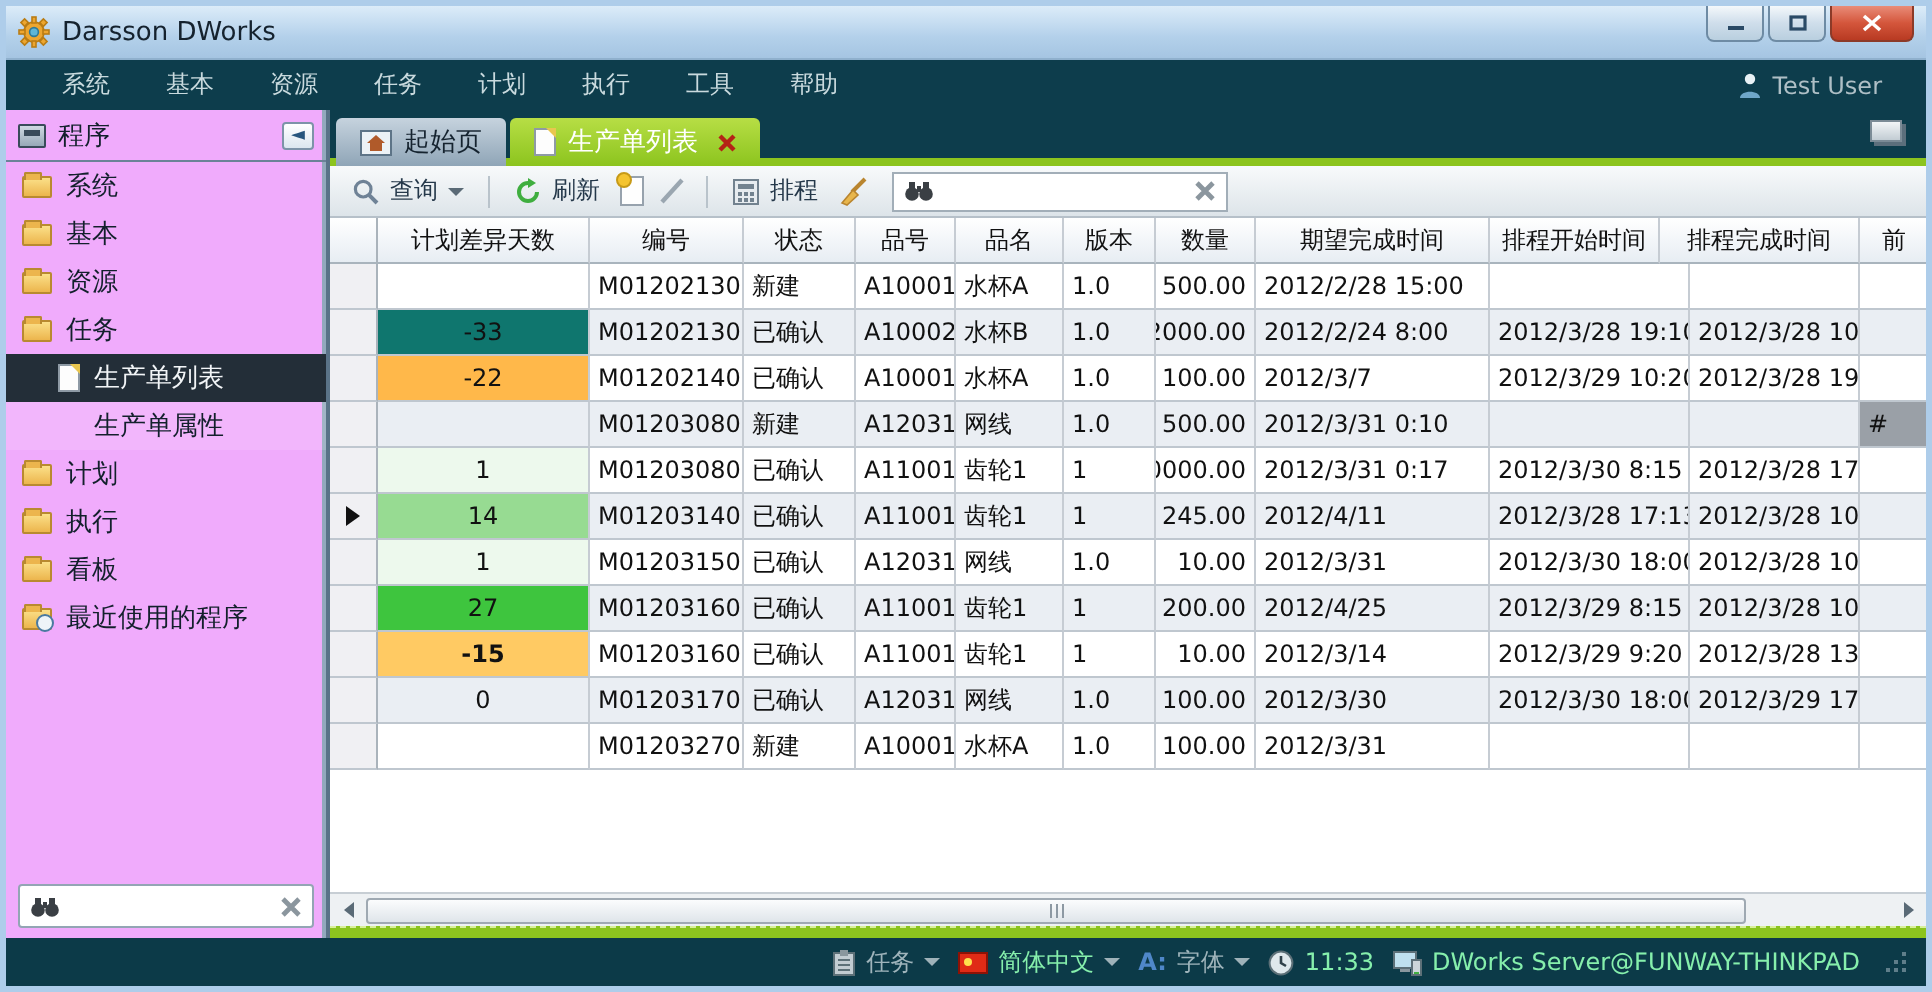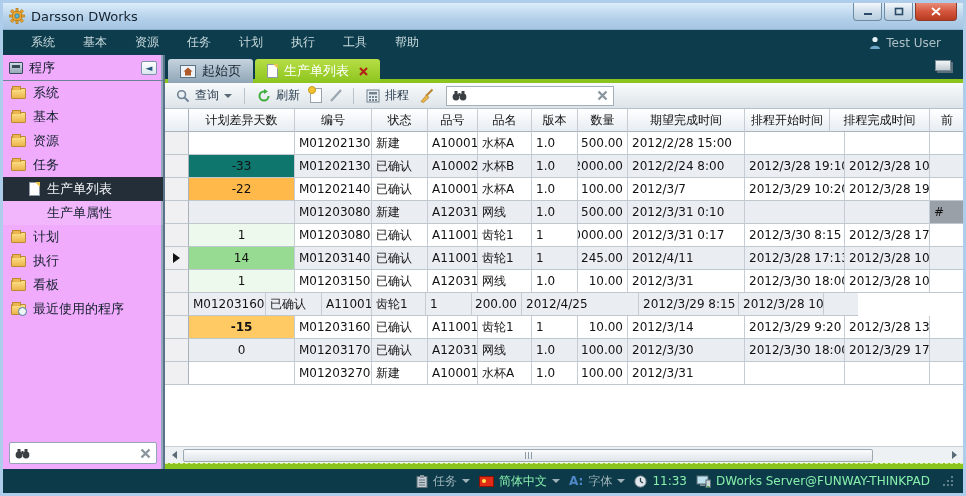--- a/index.html
+++ b/index.html
@@ -413,20 +413,21 @@
               <div class="cell c-itemname">网线</div>
               <div class="cell c-ver">1.0</div>
               <div class="cell c-qty">10.00</div>
               <div class="cell c-due">2012/3/31</div>
               <div class="cell c-send">2012/3/30 18:00</div>
               <div class="cell c-sstart">2012/3/28 10:52</div>
               <div class="cell c-extra"></div>
             </div>
             <div class="trow alt">
               <div class="cell sel"></div>
+              <div class="cell c-diff" style="background: rgb(62, 197, 62);">27</div>
               <div class="cell c-no">M012031601</div>
               <div class="cell c-status">已确认</div>
               <div class="cell c-itemno">A11001</div>
               <div class="cell c-itemname">齿轮1</div>
               <div class="cell c-ver">1</div>
               <div class="cell c-qty">200.00</div>
               <div class="cell c-due">2012/4/25</div>
               <div class="cell c-send">2012/3/29 8:15</div>
               <div class="cell c-sstart">2012/3/28 10:52</div>
               <div class="cell c-extra"></div>

